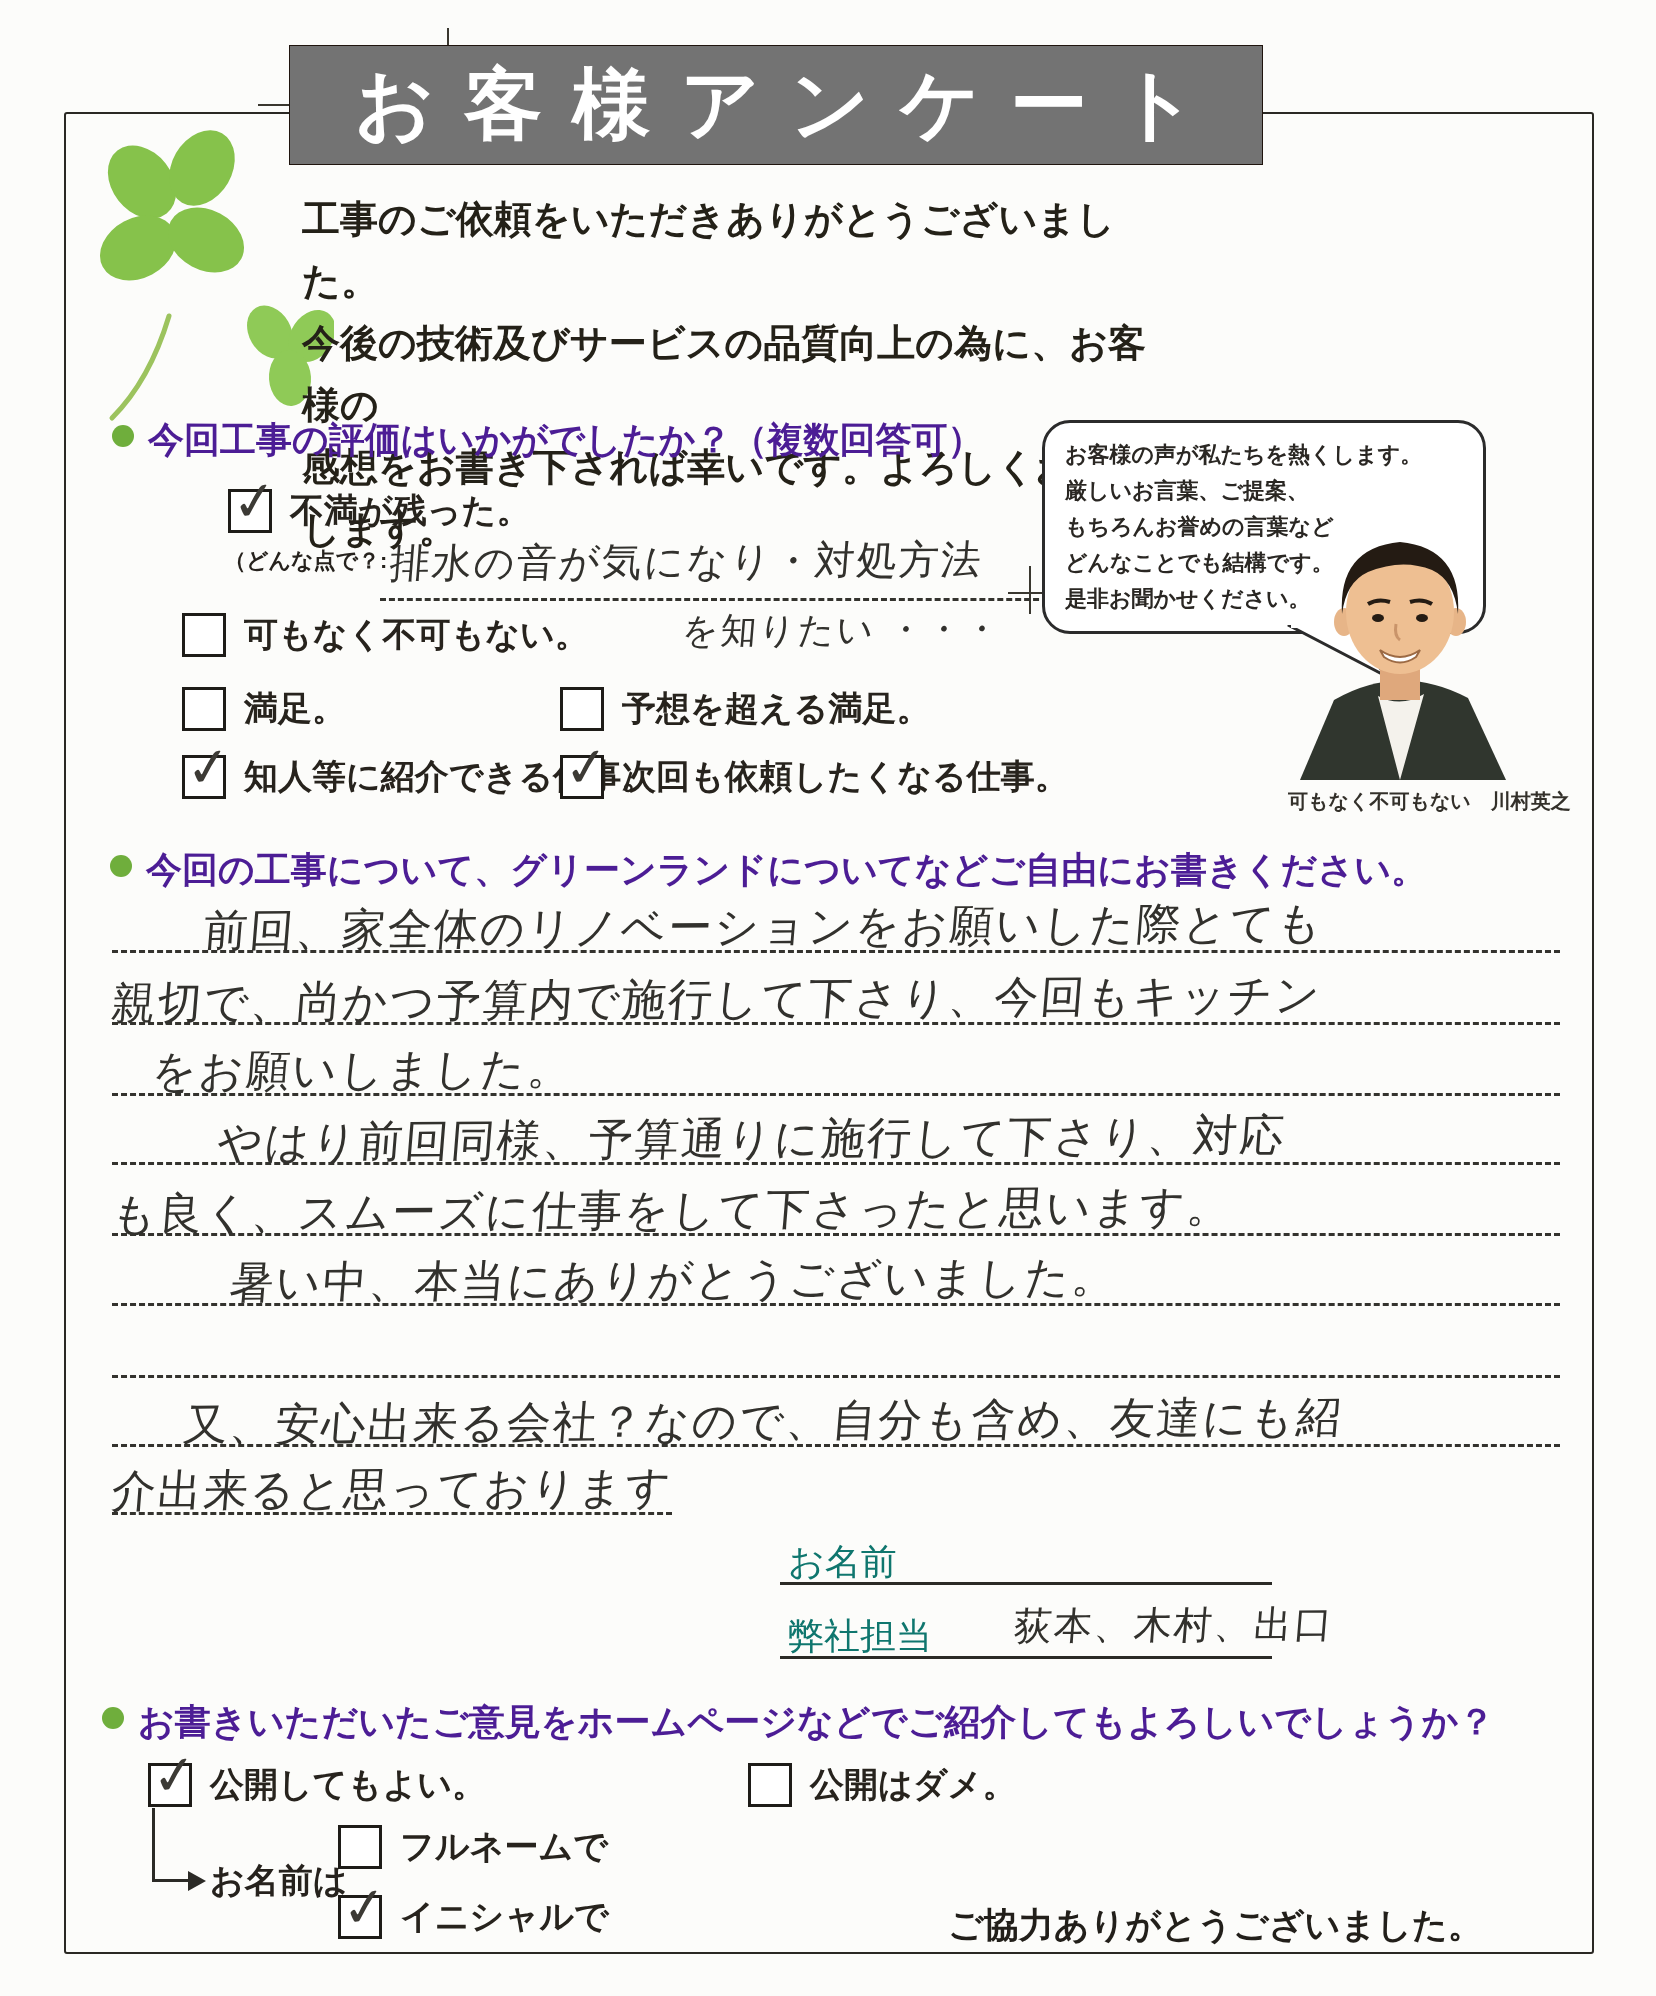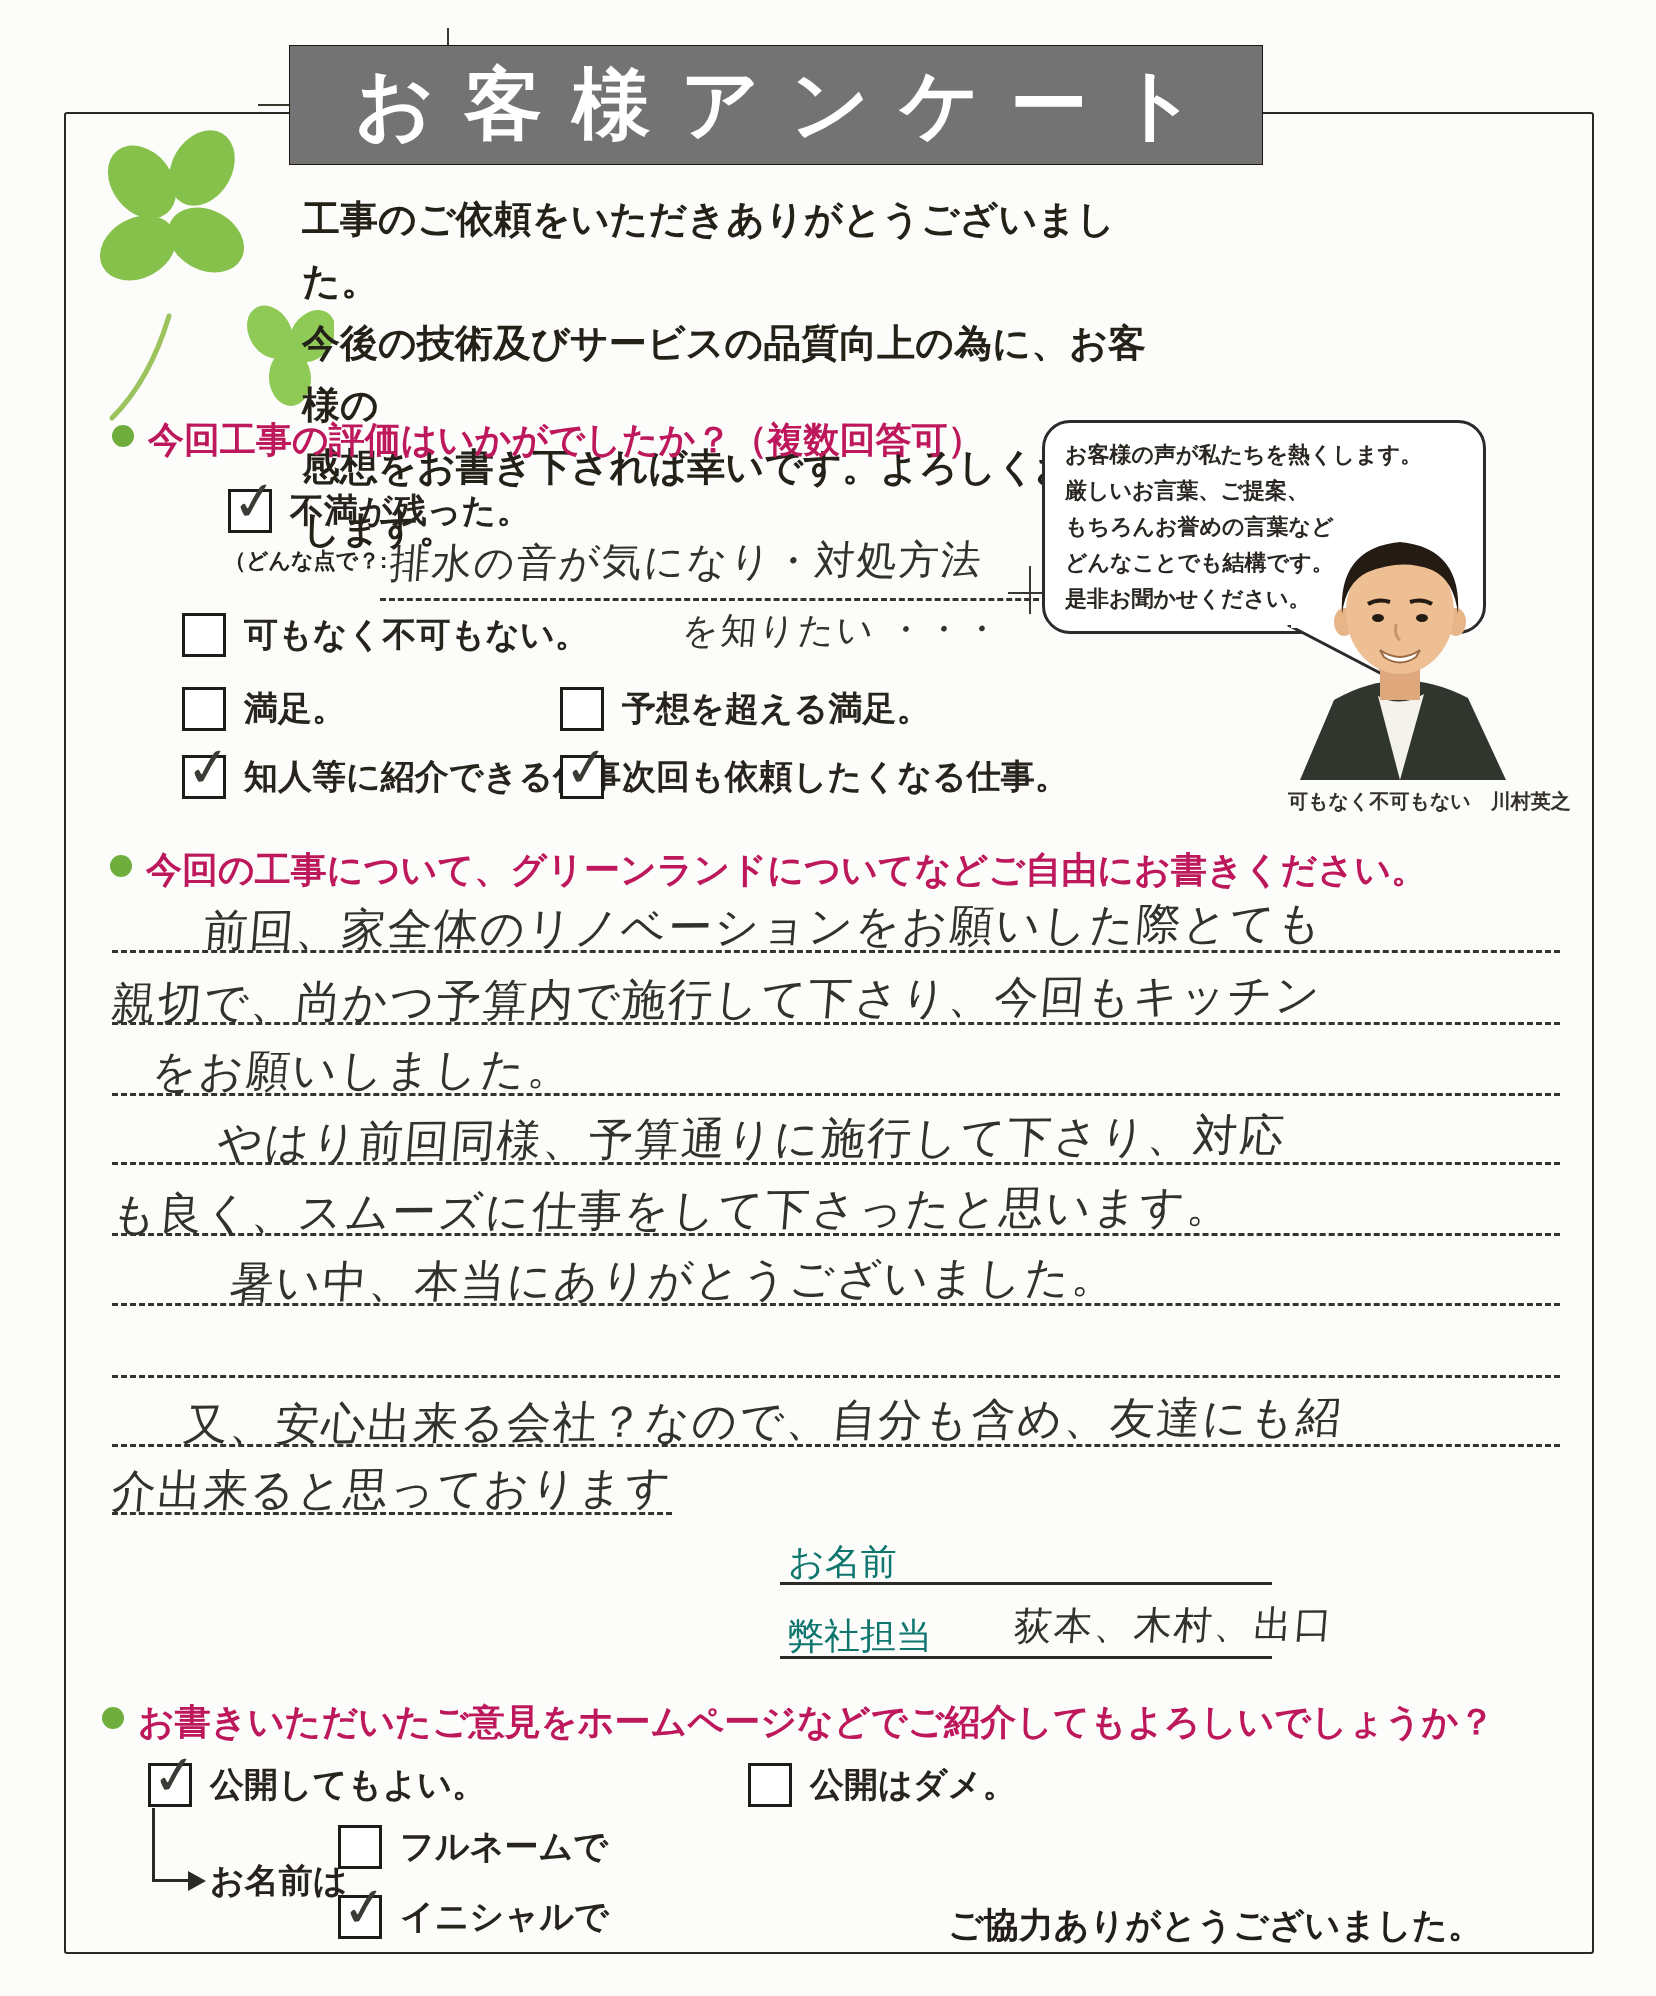--- a/index.html
+++ b/index.html
@@ -20,21 +20,21 @@
   .banner{
     left:290px;top:46px;width:972px;height:118px;background:#737373;
     display:flex;align-items:center;justify-content:center;box-shadow:0 0 0 1px #1f140e;
   }
   .banner h1{
     margin:0;color:#ffffff;font-size:78px;font-weight:800;letter-spacing:30px;
     text-indent:30px;white-space:nowrap;
   }
   .intro{left:302px;top:188px;width:880px;font-size:38px;font-weight:600;line-height:62px;color:#242118;}
   
-  .hd{display:flex;align-items:flex-start;gap:14px;font-size:36px;font-weight:800;color:#be185d;white-space:nowrap;}
+  .hd{display:flex;align-items:flex-start;gap:14px;font-size:36px;font-weight:800;color:#4c1d95;white-space:nowrap;}
   .bullet{width:22px;height:22px;border-radius:50%;background:var(--green);margin-top:9px;flex:none;}
   
   .opt{position:absolute;display:flex;align-items:center;gap:18px;font-size:34px;font-weight:600;color:#27231d;white-space:nowrap;}
   .cb{width:38px;height:38px;border:3px solid #1e1c18;background:#fff;position:relative;flex:none;}
   .cb::after{
     content:"✓";position:absolute;left:1px;top:-18px;font-size:54px;line-height:1;
     color:#3c3a35;display:none;transform:rotate(-6deg);font-weight:400;
   }
   .cb[data-state="true"]::after{display:block;}
   

